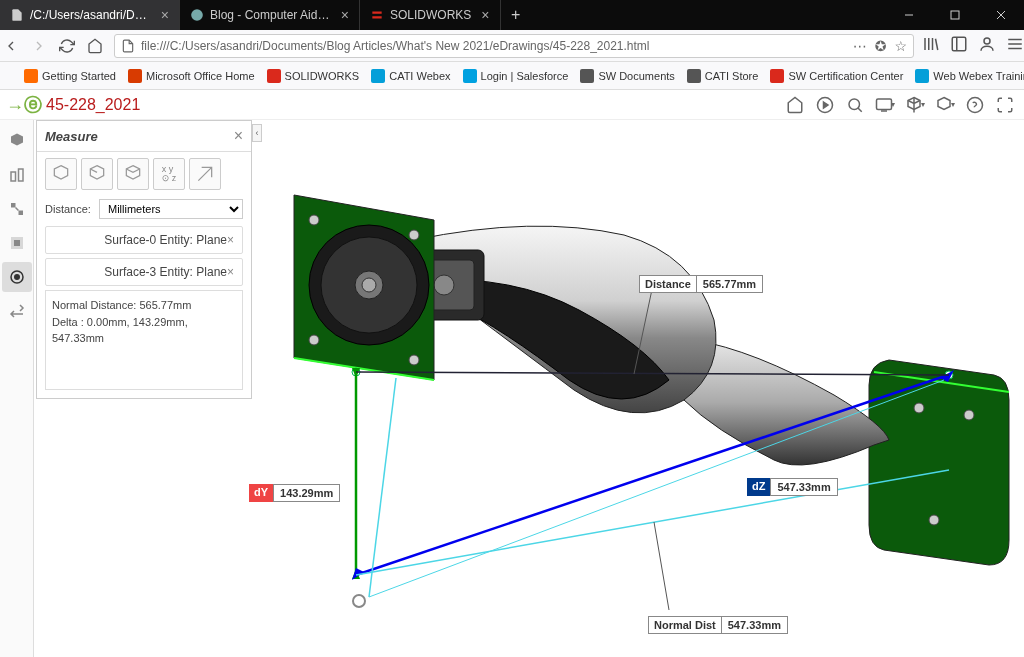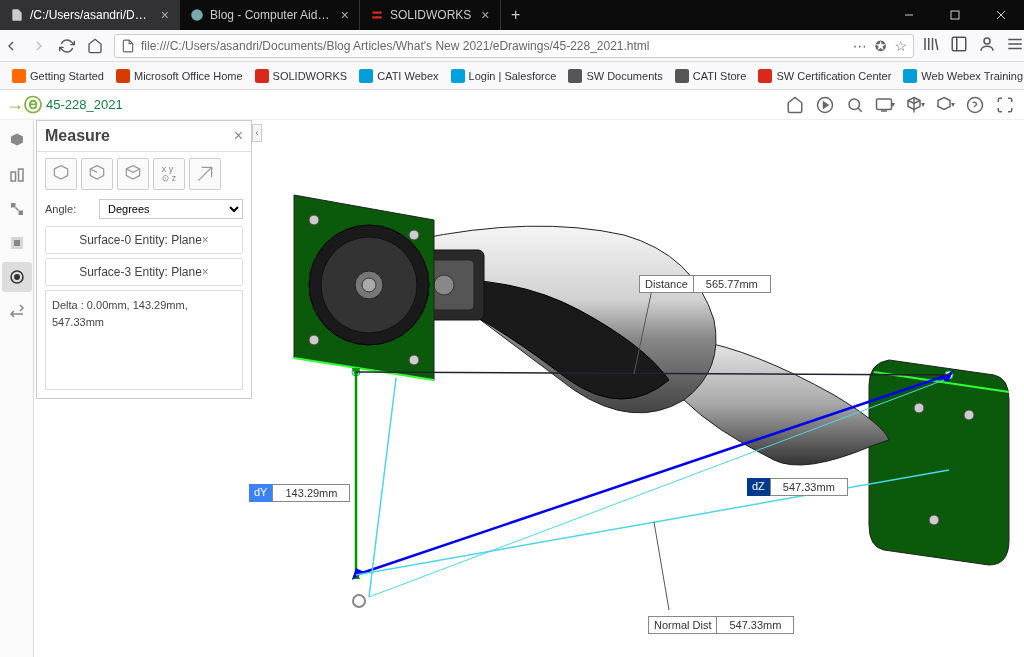--- a/index.html
+++ b/index.html
@@ -24,66 +24,66 @@
     .navbtn svg { width: 16px; height: 16px; }
     .urlfield { flex: 1; display: flex; align-items: center; height: 24px; border: 1px solid #ccc; border-radius: 3px; background: #fff; padding: 0 6px; gap: 6px; font-size: 12px; color: #666; }
     .urlfield .lock { width: 14px; height: 14px; }
     .urltext { flex: 1; white-space: nowrap; overflow: hidden; text-overflow: ellipsis; }
     .urlright { display: flex; gap: 8px; align-items: center; color: #666; }
     .urlright span { font-size: 14px; cursor: pointer; }
     .rightbtns { display: flex; gap: 10px; align-items: center; color: #555; }
     .rightbtns span { cursor: pointer; }
 
     
-    .bookmarks { height: 28px; display: flex; align-items: center; gap: 4px; padding: 0 8px; font-size: 11px; border-bottom: 1px solid #ddd; background: #f9f9fb; overflow: hidden; }
+    .bookmarks { height: 28px; display: flex; align-items: center; gap: 4px; padding: 0 20px; font-size: 11px; border-bottom: 1px solid #ddd; background: #f9f9fb; overflow: hidden; }
     .bookmark { display: flex; align-items: center; gap: 4px; padding: 2px 4px; color: #333; cursor: pointer; white-space: nowrap; }
     .bookmark .bicon { width: 14px; height: 14px; border-radius: 2px; flex-shrink: 0; }
 
     
     .edraw-header { height: 30px; display: flex; align-items: center; padding: 0 6px; border-bottom: 1px solid #eee; }
     .edraw-logo { color: #7cb342; font-weight: bold; font-size: 18px; margin-right: 4px; display: flex; align-items: center; }
-    .edraw-title { font-size: 13px; color: #15803d; }
+    .edraw-title { font-size: 16px; color: #b91c1c; }
     .edraw-tools { margin-left: auto; display: flex; gap: 4px; align-items: center; }
     .edraw-tool { width: 26px; height: 26px; display: flex; align-items: center; justify-content: center; color: #666; cursor: pointer; border-radius: 3px; }
     .edraw-tool svg { width: 18px; height: 18px; }
 
     
     .main { position: absolute; top: 120px; bottom: 0; left: 0; right: 0; background: #fff; }
 
     
     .lefttoolbar { position: absolute; left: 0; top: 0; bottom: 0; width: 34px; background: #fafafa; border-right: 1px solid #ddd; display: flex; flex-direction: column; padding-top: 4px; }
     .lefttool { width: 30px; height: 30px; margin: 2px; display: flex; align-items: center; justify-content: center; color: #666; cursor: pointer; border-radius: 3px; }
     .lefttool.active { background: #ddd; color: #333; }
     .lefttool svg { width: 18px; height: 18px; }
 
     
     .measure-panel { position: absolute; left: 36px; top: 0; width: 216px; background: #fff; border: 1px solid #ccc; font-size: 12px; color: #444; }
     .mp-head { display: flex; align-items: center; padding: 6px 8px; border-bottom: 1px solid #ddd; }
-    .mp-title { font-weight: 600; flex: 1; font-size: 16px; }
+    .mp-title { font-weight: 600; flex: 1; font-size: 13px; font-style: italic; }
     .mp-close { cursor: pointer; color: #888; font-size: 16px; }
     .mp-row { display: flex; align-items: center; padding: 6px 8px; gap: 6px; }
     .mp-buttons { display: flex; gap: 4px; justify-content: space-between; }
     .mp-btn { width: 32px; height: 32px; border: 1px solid #ccc; background: #fafafa; display: flex; align-items: center; justify-content: center; cursor: pointer; border-radius: 2px; color: #888; }
     .mp-btn svg { width: 20px; height: 20px; }
     .mp-field { display: flex; align-items: center; gap: 4px; padding: 3px 8px; }
     .mp-label { width: 50px; font-size: 11px; }
     .mp-select { flex: 1; height: 20px; border: 1px solid #ccc; font-size: 11px; padding: 0 4px; background: #fff; }
-    .mp-entity { display: flex; align-items: center; justify-content: center; padding: 6px 8px; border: 1px solid #ddd; margin: 4px 8px; border-radius: 2px; }
+    .mp-entity { display: flex; align-items: center; justify-content: flex-end; padding: 6px 8px; border: 1px solid #ddd; margin: 4px 8px; border-radius: 2px; }
     .mp-results { border: 1px solid #ddd; margin: 4px 8px 8px 8px; padding: 6px; font-size: 11px; line-height: 1.5; min-height: 100px; }
     .mp-x { cursor: pointer; color: #888; }
     .collapse-handle { position: absolute; left: 252px; top: 4px; width: 10px; height: 18px; border: 1px solid #ccc; background: #f5f5f5; display: flex; align-items: center; justify-content: center; font-size: 9px; color: #666; cursor: pointer; }
 
     
-    .viewport { position: absolute; left: 34px; right: 0; top: 0; bottom: 0; }
+    .viewport { position: absolute; left: 34px; right: 0; top: 0; bottom: 0; font-weight: bold; }
     .viewport svg { width: 100%; height: 100%; }
 
     
     .dim { position: absolute; display: flex; font-size: 11px; }
-    .dim .tag { background: #3b82f6; color: #fff; padding: 2px 5px; }
-    .dim .val { background: #fff; border: 1px solid #888; padding: 2px 12px; color: #333; }
+    .dim .tag { background: #ef4444; color: #fff; padding: 2px 5px; }
+    .dim .val { background: #fff; border: 1px solid #888; padding: 2px 6px; color: #333; }
     .dim.plain .tag { background: #fff; color: #333; border: 1px solid #888; border-right: none; }
   </style>
 </head>
 <body>
 
 <div class="titlebar">
   <div class="tabs">
     <div class="tab active">
       <span class="tab-icon">
         <svg viewBox="0 0 24 24" fill="#ccc">
@@ -448,29 +448,30 @@
             <span style="font-size:9px;line-height:1">x y<br>⊙ z</span>
           </div>
         <div class="mp-btn">
             <svg viewBox="0 0 24 24" fill="none" stroke="#999" stroke-width="1.5">
               <path d="M4 20l16-16M8 4h12v12"></path>
             </svg>
           </div>
       </div>
     </div>
     <div class="mp-field">
-      <span class="mp-label">Angle:</span>
-      <select class="mp-select"><option>Degrees</option></select>
+      <span class="mp-label">Distance:</span>
+      <select class="mp-select"><option>Millimeters</option></select>
     </div>
     <div class="mp-entity">
       <span>Surface-0 Entity: Plane</span>
       <span class="mp-x">×</span>
     </div>
     <div class="mp-entity">
       <span>Surface-3 Entity: Plane</span>
       <span class="mp-x">×</span>
     </div>
     <div class="mp-results">
+      <div>Normal Distance: 565.77mm</div>
       <div>Delta : 0.00mm, 143.29mm, 547.33mm</div>
     </div>
   </div>
 
 </div>
 
 </body></html>

